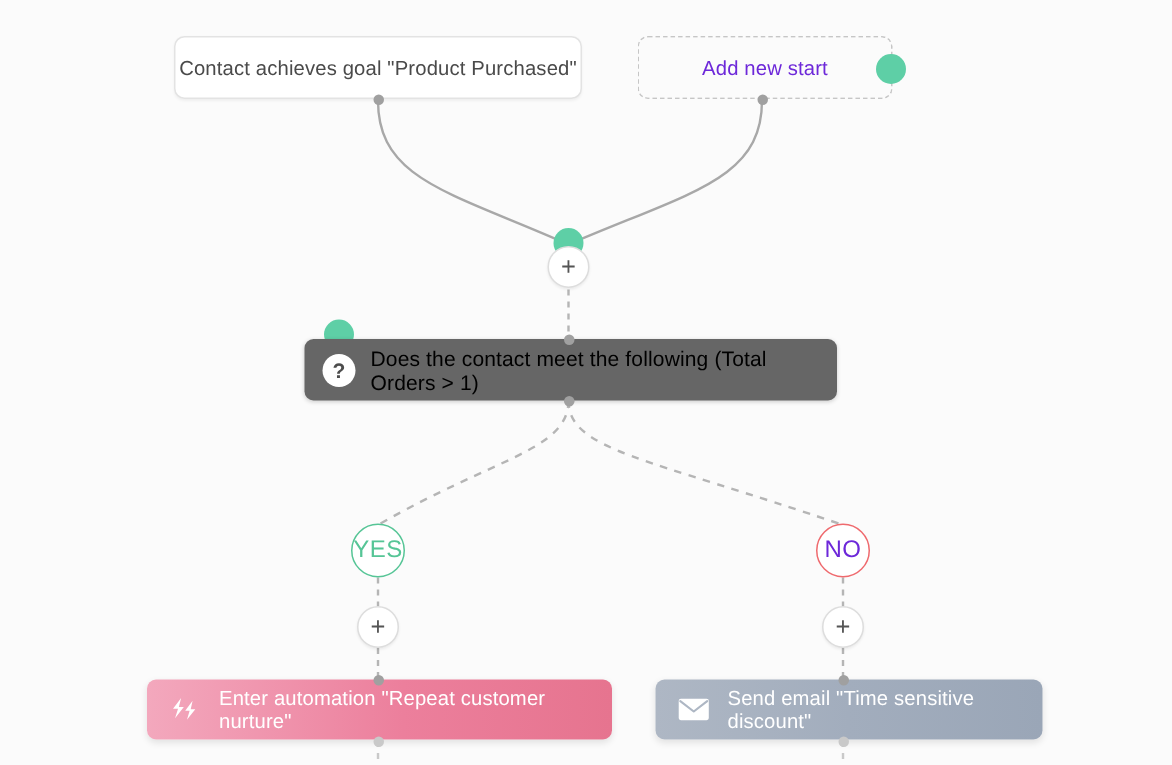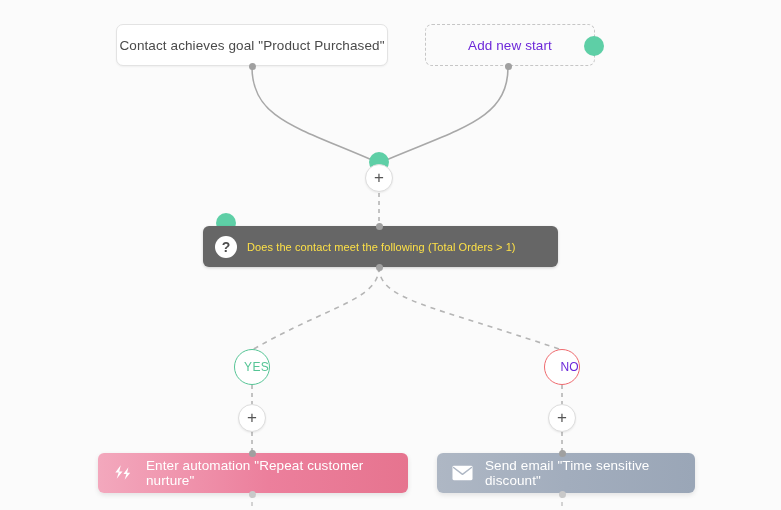--- a/index.html
+++ b/index.html
@@ -64,22 +64,22 @@
   }
 
   
   .condition-card {
     background: #666666;
     border-radius: 6px;
     padding-left: 12px;
     box-shadow: 0 1px 3px rgba(0,0,0,0.18);
   }
   .condition-card .label {
-    font-size: 11px;
-    color: #fde047;
+    font-size: 14px;
+    color: #000000;
     margin-left: 10px;
     letter-spacing: 0.1px;
   }
   .qmark {
     width: 22px;
     height: 22px;
     border-radius: 50%;
     background: #ffffff;
     color: #4d4d4d;
     font-size: 14px;
@@ -142,22 +142,22 @@
   
   .branch-badge {
     position: absolute;
     width: 36px;
     height: 36px;
     border-radius: 50%;
     background: #ffffff;
     box-sizing: border-box;
     display: flex;
     align-items: center;
-    justify-content: flex-end;
-    font-size: 12px;
+    justify-content: center;
+    font-size: 16px;
     letter-spacing: 0.3px;
   }
   .badge-yes {
     border: 1.6px solid #56c596;
     color: #56c596;
   }
   .badge-no {
     border: 1.6px solid #ef6a6e;
     color: #6d28d9;
   }

